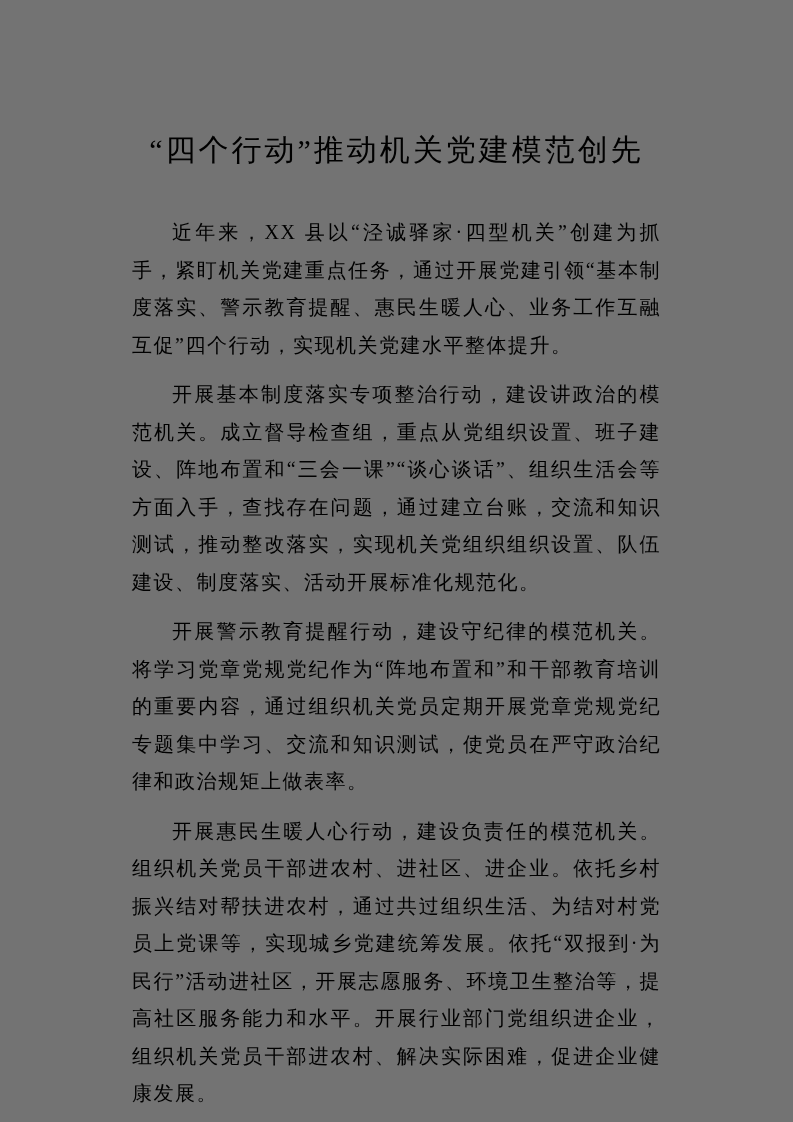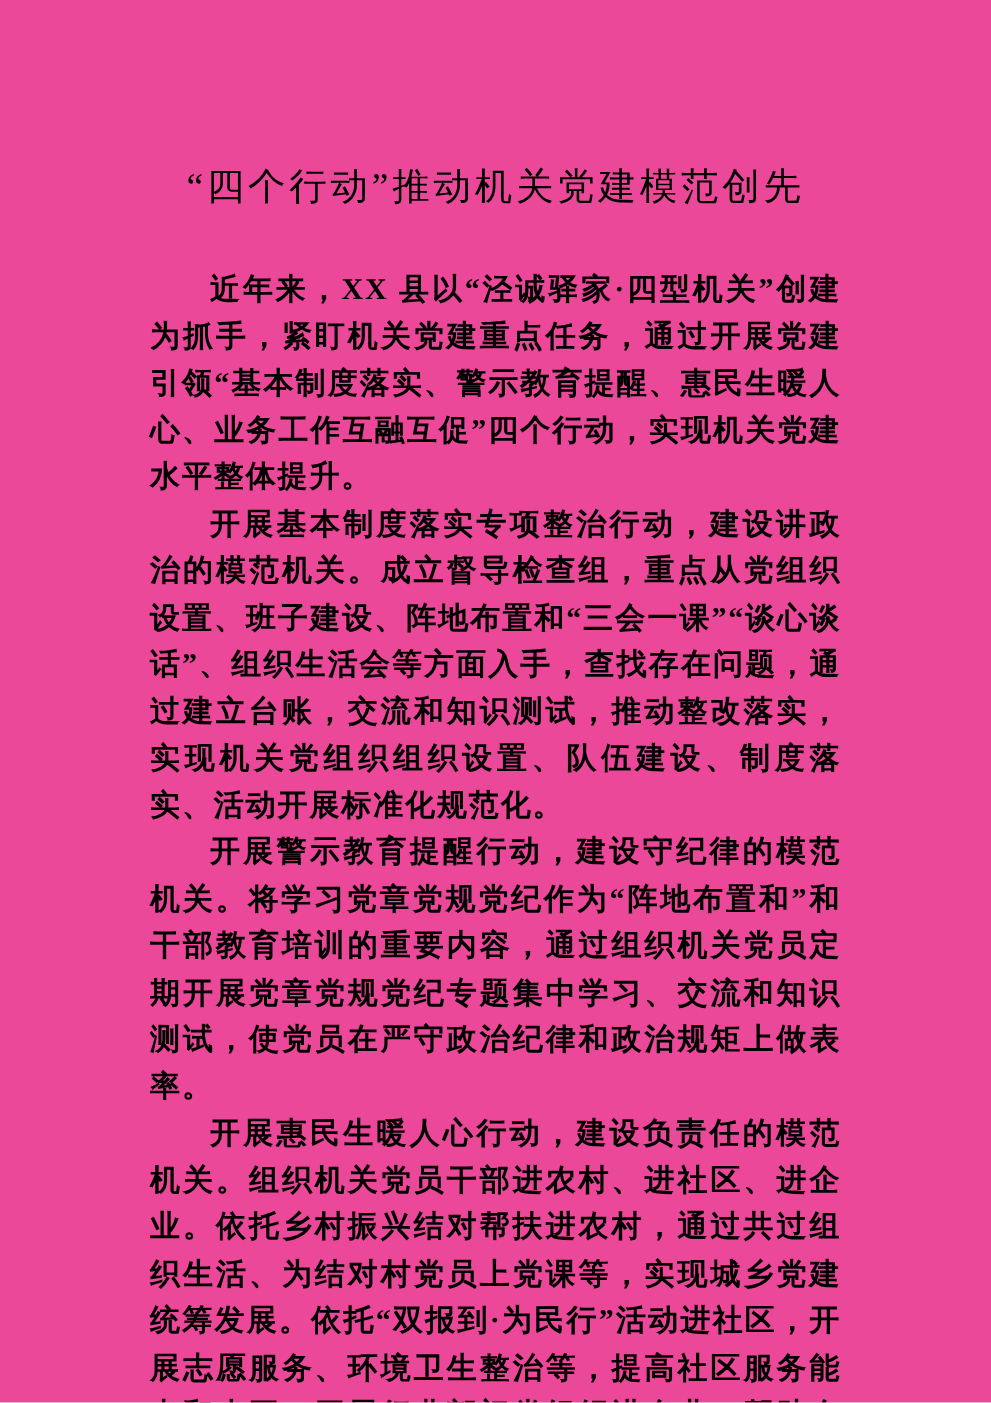--- a/index.html
+++ b/index.html
@@ -5,51 +5,50 @@
   html, body {
     margin: 0;
     padding: 0;
     background: #ffffff;
   }
   .page {
     position: relative;
     width: 793px;
     height: 1122px;
     margin: 0 auto;
-    background: #ec4899;
+    background: #737373;
     box-sizing: border-box;
     padding: 125px 120px 0 120px;
     font-family: "Liberation Serif", "DejaVu Serif", serif;
     color: #000000;
     overflow: hidden;
   }
   .doc-title {
     margin: 0 0 39px 0;
     font-size: 30px;
     font-weight: 400;
     line-height: 50px;
     text-align: center;
     letter-spacing: 3px;
     white-space: nowrap;
   }
   .doc-body p {
-    margin: 0;
-    font-size: 24px;
+    margin: 12px;
+    font-size: 20px;
     line-height: 37.5px;
     letter-spacing: 1.5px;
     text-indent: 2em;
     text-align: justify;
     text-justify: inter-ideograph;
-    font-weight: bold;
   }
 </style>
 </head>
 <body>
 
 <div class="page">
   <h1 class="doc-title">“四个行动”推动机关党建模范创先</h1>
   <div class="doc-body">
     <p>近年来，XX 县以“泾诚驿家·四型机关”创建为抓手，紧盯机关党建重点任务，通过开展党建引领“基本制度落实、警示教育提醒、惠民生暖人心、业务工作互融互促”四个行动，实现机关党建水平整体提升。</p>
     <p>开展基本制度落实专项整治行动，建设讲政治的模范机关。成立督导检查组，重点从党组织设置、班子建设、阵地布置和“三会一课”“谈心谈话”、组织生活会等方面入手，查找存在问题，通过建立台账，交流和知识测试，推动整改落实，实现机关党组织组织设置、队伍建设、制度落实、活动开展标准化规范化。</p>
     <p>开展警示教育提醒行动，建设守纪律的模范机关。将学习党章党规党纪作为“阵地布置和”和干部教育培训的重要内容，通过组织机关党员定期开展党章党规党纪专题集中学习、交流和知识测试，使党员在严守政治纪律和政治规矩上做表率。</p>
-    <p>开展惠民生暖人心行动，建设负责任的模范机关。组织机关党员干部进农村、进社区、进企业。依托乡村振兴结对帮扶进农村，通过共过组织生活、为结对村党员上党课等，实现城乡党建统筹发展。依托“双报到·为民行”活动进社区，开展志愿服务、环境卫生整治等，提高社区服务能力和水平。开展行业部门党组织进企业，帮助企业落实支持政策、基本制度落实，促进企业健康发展。</p>
+    <p>开展惠民生暖人心行动，建设负责任的模范机关。组织机关党员干部进农村、进社区、进企业。依托乡村振兴结对帮扶进农村，通过共过组织生活、为结对村党员上党课等，实现城乡党建统筹发展。依托“双报到·为民行”活动进社区，开展志愿服务、环境卫生整治等，提高社区服务能力和水平。开展行业部门党组织进企业，组织机关党员干部进农村、解决实际困难，促进企业健康发展。</p>
   </div>
 </div>
 
 </body></html>

